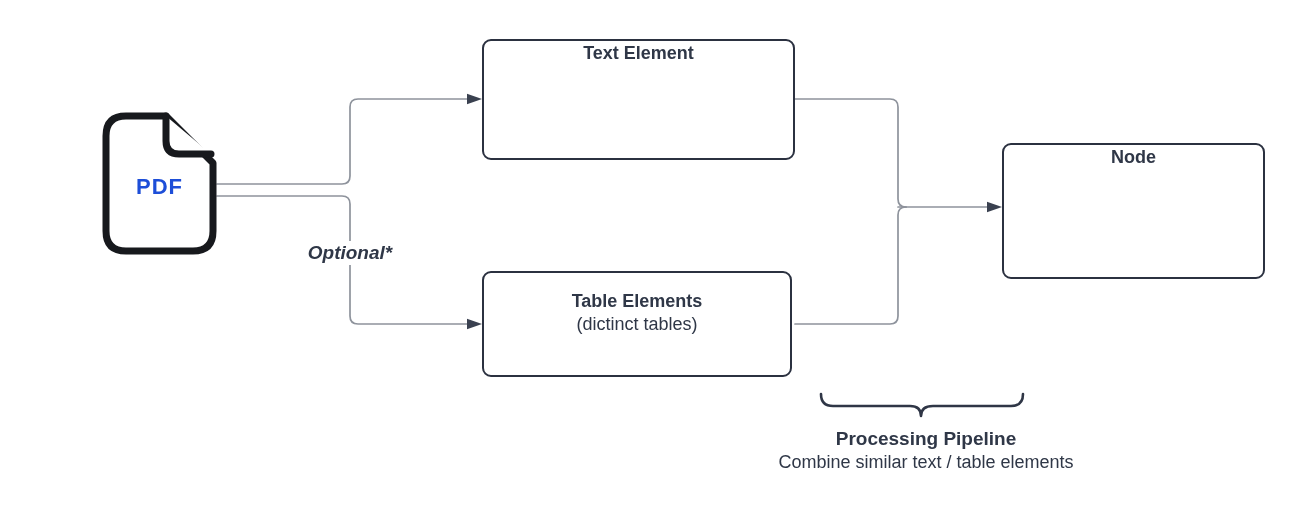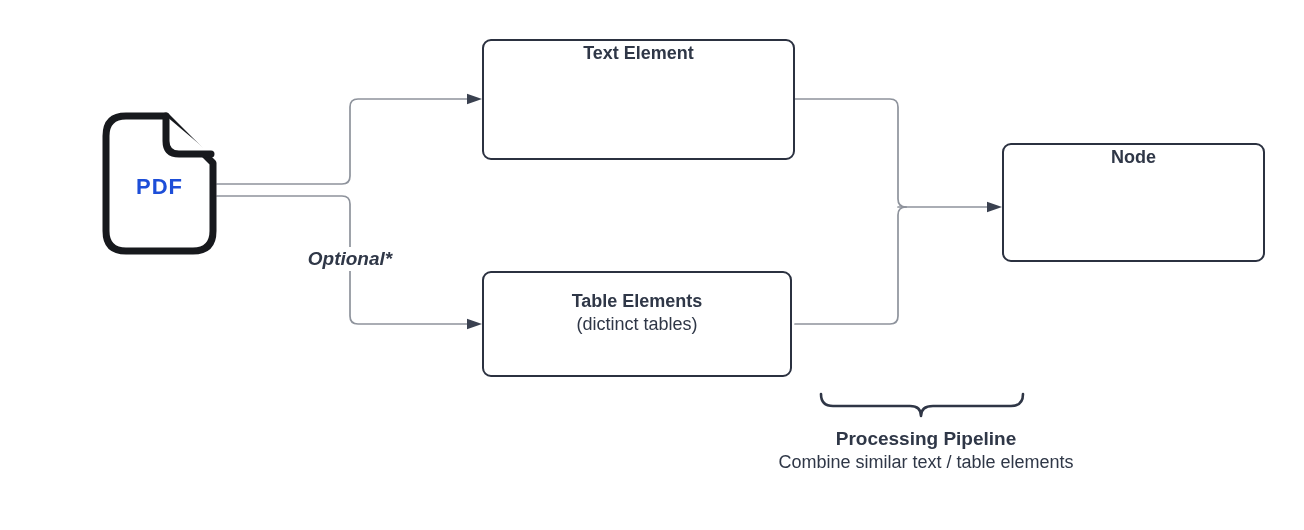--- a/index.html
+++ b/index.html
@@ -61,36 +61,36 @@
     font-size: 18px;
     font-weight: bold;
     line-height: 24px;
   }
   .box-sub {
     font-size: 18px;
     line-height: 23px;
   }
   #box-text-element { left: 482px; top: 39px;  width: 313px; height: 121px; padding: 0 10px; }
   #box-table-elements { left: 482px; top: 271px; width: 310px; height: 106px; padding: 16px 10px; }
-  #box-node { left: 1002px; top: 143px; width: 263px; height: 119px; padding: 0 24px; }
+  #box-node { left: 1002px; top: 143px; width: 263px; height: 136px; padding: 0 24px; }
   .pdf-label {
     position: absolute;
     left: 106px;
     top: 174px;
     width: 107px;
     text-align: center;
     font-size: 22px;
     font-weight: bold;
     letter-spacing: 1px;
     color: #1d4ed8;
   }
   .edge-label {
     position: absolute;
     left: 350px;
-    top: 259px;
+    top: 253px;
     transform: translate(-50%, -50%);
     background: #ffffff;
     padding: 1px 4px;
     font-size: 19px;
     font-weight: bold;
     font-style: italic;
     color: #2f3747;
     white-space: nowrap;
   }
   .caption {

